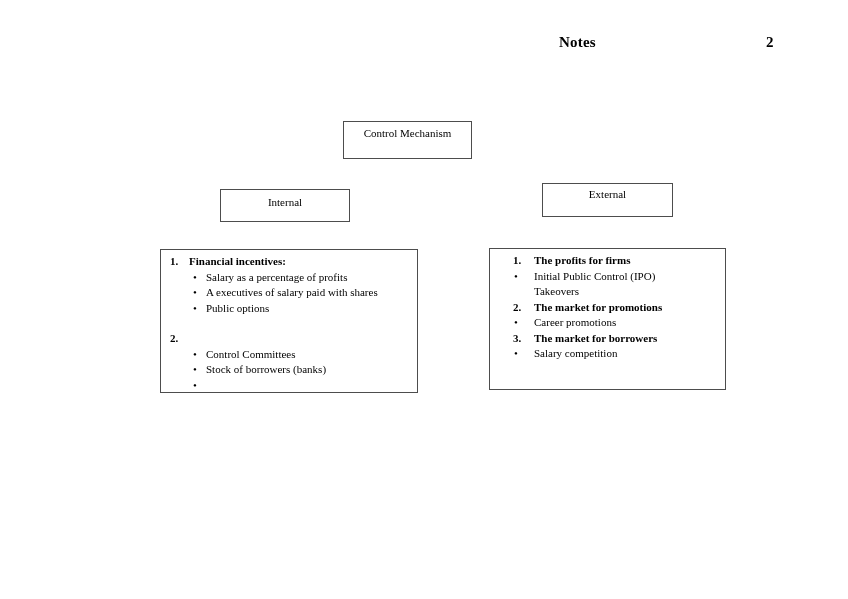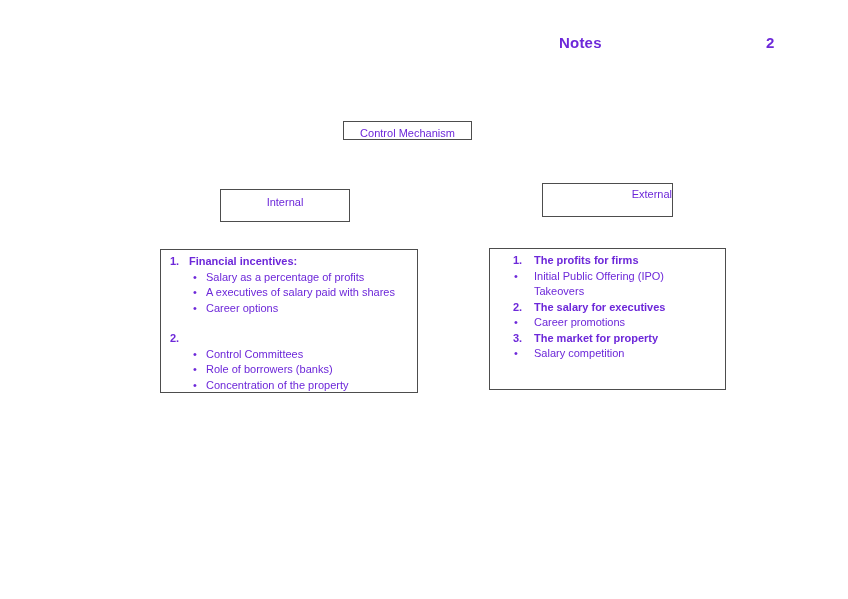--- a/index.html
+++ b/index.html
@@ -1,43 +1,43 @@
 <!DOCTYPE html>
 <html><head>
 <meta charset="utf-8">
 <style>
   html, body { margin:0; padding:0; background:#e9e9e9; }
   .page {
     position:relative;
     width:848px; height:599px;
     background:#ffffff;
-    font-family:Liberation Sans, sans-serif;
-    color:#6d28d9;
+    font-family:Liberation Serif, serif;
+    color:#000000;
     overflow:hidden;
   }
   .hdr {
     position:absolute;
     font-size:15px;
     font-weight:bold;
     letter-spacing:0.2px;
   }
   .hdr-title { left:559px; top:34px; }
   .hdr-num   { left:766px; top:34px; }
 
   .dbox {
     position:absolute;
     box-sizing:border-box;
     border:1px solid #4d4d4d;
     background:#ffffff;
     font-size:11px;
     text-align:center;
   }
-  .box-control { left:343px; top:121px; width:129px; height:19px; padding-top:5px; }
+  .box-control { left:343px; top:121px; width:129px; height:38px; padding-top:5px; }
   .box-internal{ left:172px; top:189px; width:130px; height:33px; padding-top:6px;margin-left:48px; }
-  .box-external{ left:542px; top:183px; width:131px; height:34px; padding-top:4px;text-align:right; }
+  .box-external{ left:542px; top:183px; width:131px; height:34px; padding-top:4px; }
 
   .panel {
     position:absolute;
     box-sizing:border-box;
     border:1px solid #4d4d4d;
     background:#ffffff;
     font-size:11px;
   }
   .panel-left  { left:160px; top:249px; width:258px; height:144px; padding-top:4px; }
   .panel-right { left:489px; top:248px; width:237px; height:142px; padding-top:4px; }
@@ -86,63 +86,62 @@
     <div class="row row-bullet">
       <span class="marker">•</span>
       <span class="txt">Salary as a percentage of profits</span>
     </div>
     <div class="row row-bullet">
       <span class="marker">•</span>
       <span class="txt">A executives of salary paid with shares</span>
     </div>
     <div class="row row-bullet">
       <span class="marker">•</span>
-      <span class="txt">Career options</span>
+      <span class="txt">Public options</span>
     </div>
     <div class="spacer"></div>
     <div class="row row-num">
       <span class="marker">2.</span>
     </div>
     <div class="row row-bullet">
       <span class="marker">•</span>
       <span class="txt">Control Committees</span>
     </div>
     <div class="row row-bullet">
       <span class="marker">•</span>
-      <span class="txt">Role of borrowers (banks)</span>
+      <span class="txt">Stock of borrowers (banks)</span>
     </div>
     <div class="row row-bullet">
       <span class="marker">•</span>
-      <span class="txt">Concentration of the property</span>
     </div>
   </div>
 
   <div class="panel panel-right">
     <div class="row row-num">
       <span class="marker">1.</span>
       <span class="txt">The profits for firms</span>
     </div>
     <div class="row row-bullet">
       <span class="marker">•</span>
-      <span class="txt">Initial Public Offering (IPO)</span>
+      <span class="txt">Initial Public Control (IPO)</span>
     </div>
     <div class="row row-cont">
       <span class="txt">Takeovers</span>
     </div>
     <div class="row row-num">
       <span class="marker">2.</span>
-      <span class="txt">The salary for executives</span>
+      <span class="txt">The market for promotions</span>
     </div>
     <div class="row row-bullet">
       <span class="marker">•</span>
       <span class="txt">Career promotions</span>
     </div>
     <div class="row row-num">
       <span class="marker">3.</span>
-      <span class="txt">The market for property</span>
+      <span class="txt">The market for borrowers</span>
     </div>
     <div class="row row-bullet">
       <span class="marker">•</span>
       <span class="txt">Salary competition</span>
     </div>
   </div>
 
 </div>
 
 </body></html>

